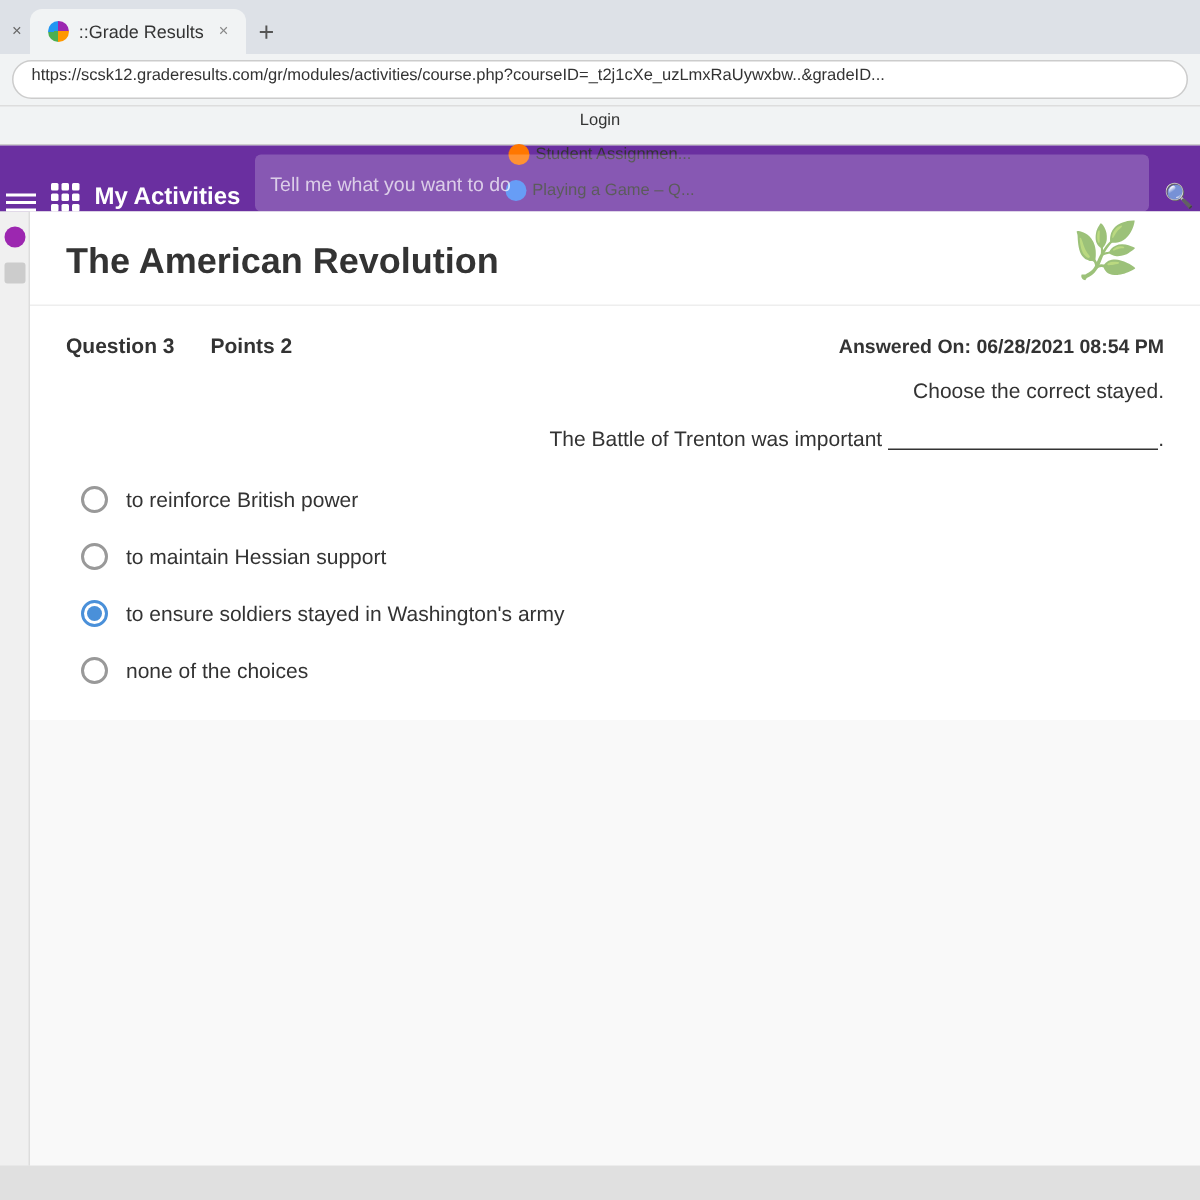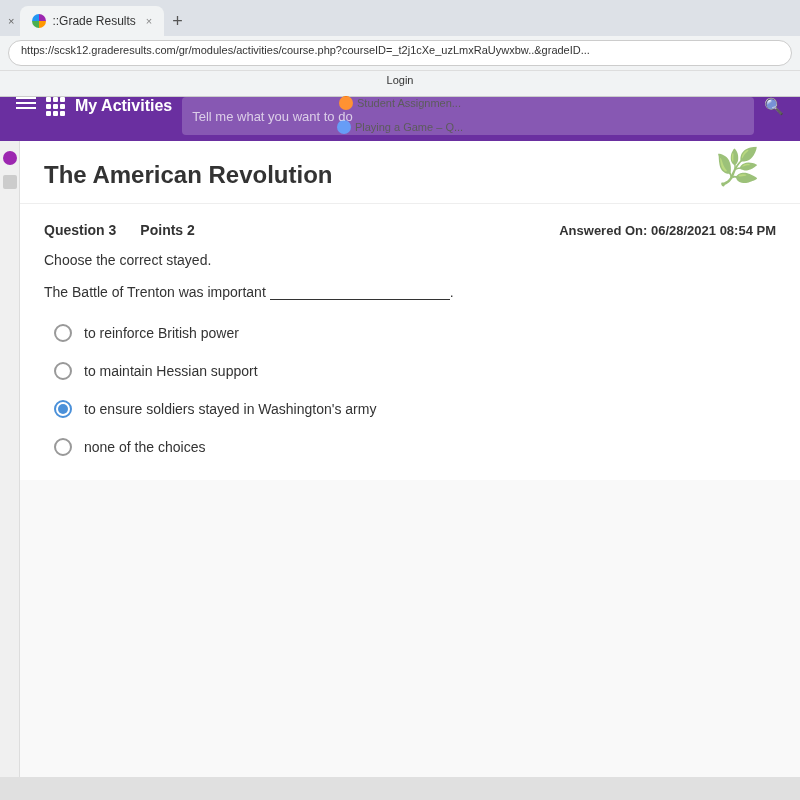--- a/index.html
+++ b/index.html
@@ -106,22 +106,22 @@
     .bookmark-icon-circle {
       width: 14px;
       height: 14px;
       border-radius: 50%;
     }
 
     
     .app-header {
       background: #6a2fa0;
       display: flex;
-      align-items: flex-start;
-      padding: 0 16px;
+      align-items: flex-end;
+      padding: 0 4px;
       height: 44px;
       gap: 10px;
     }
 
     .hamburger-icon {
       display: flex;
       flex-direction: column;
       gap: 3px;
       cursor: pointer;
     }
@@ -233,20 +233,21 @@
       color: white;
       font-size: 13px;
       font-weight: bold;
       padding: 8px 16px;
     }
 
     .question-card {
       background: white;
       margin: 0;
       padding: 18px 24px 24px;
+      text-align: right;
     }
 
     .question-meta {
       display: flex;
       align-items: center;
       justify-content: space-between;
       margin-bottom: 14px;
     }
 
     .question-meta-left {

